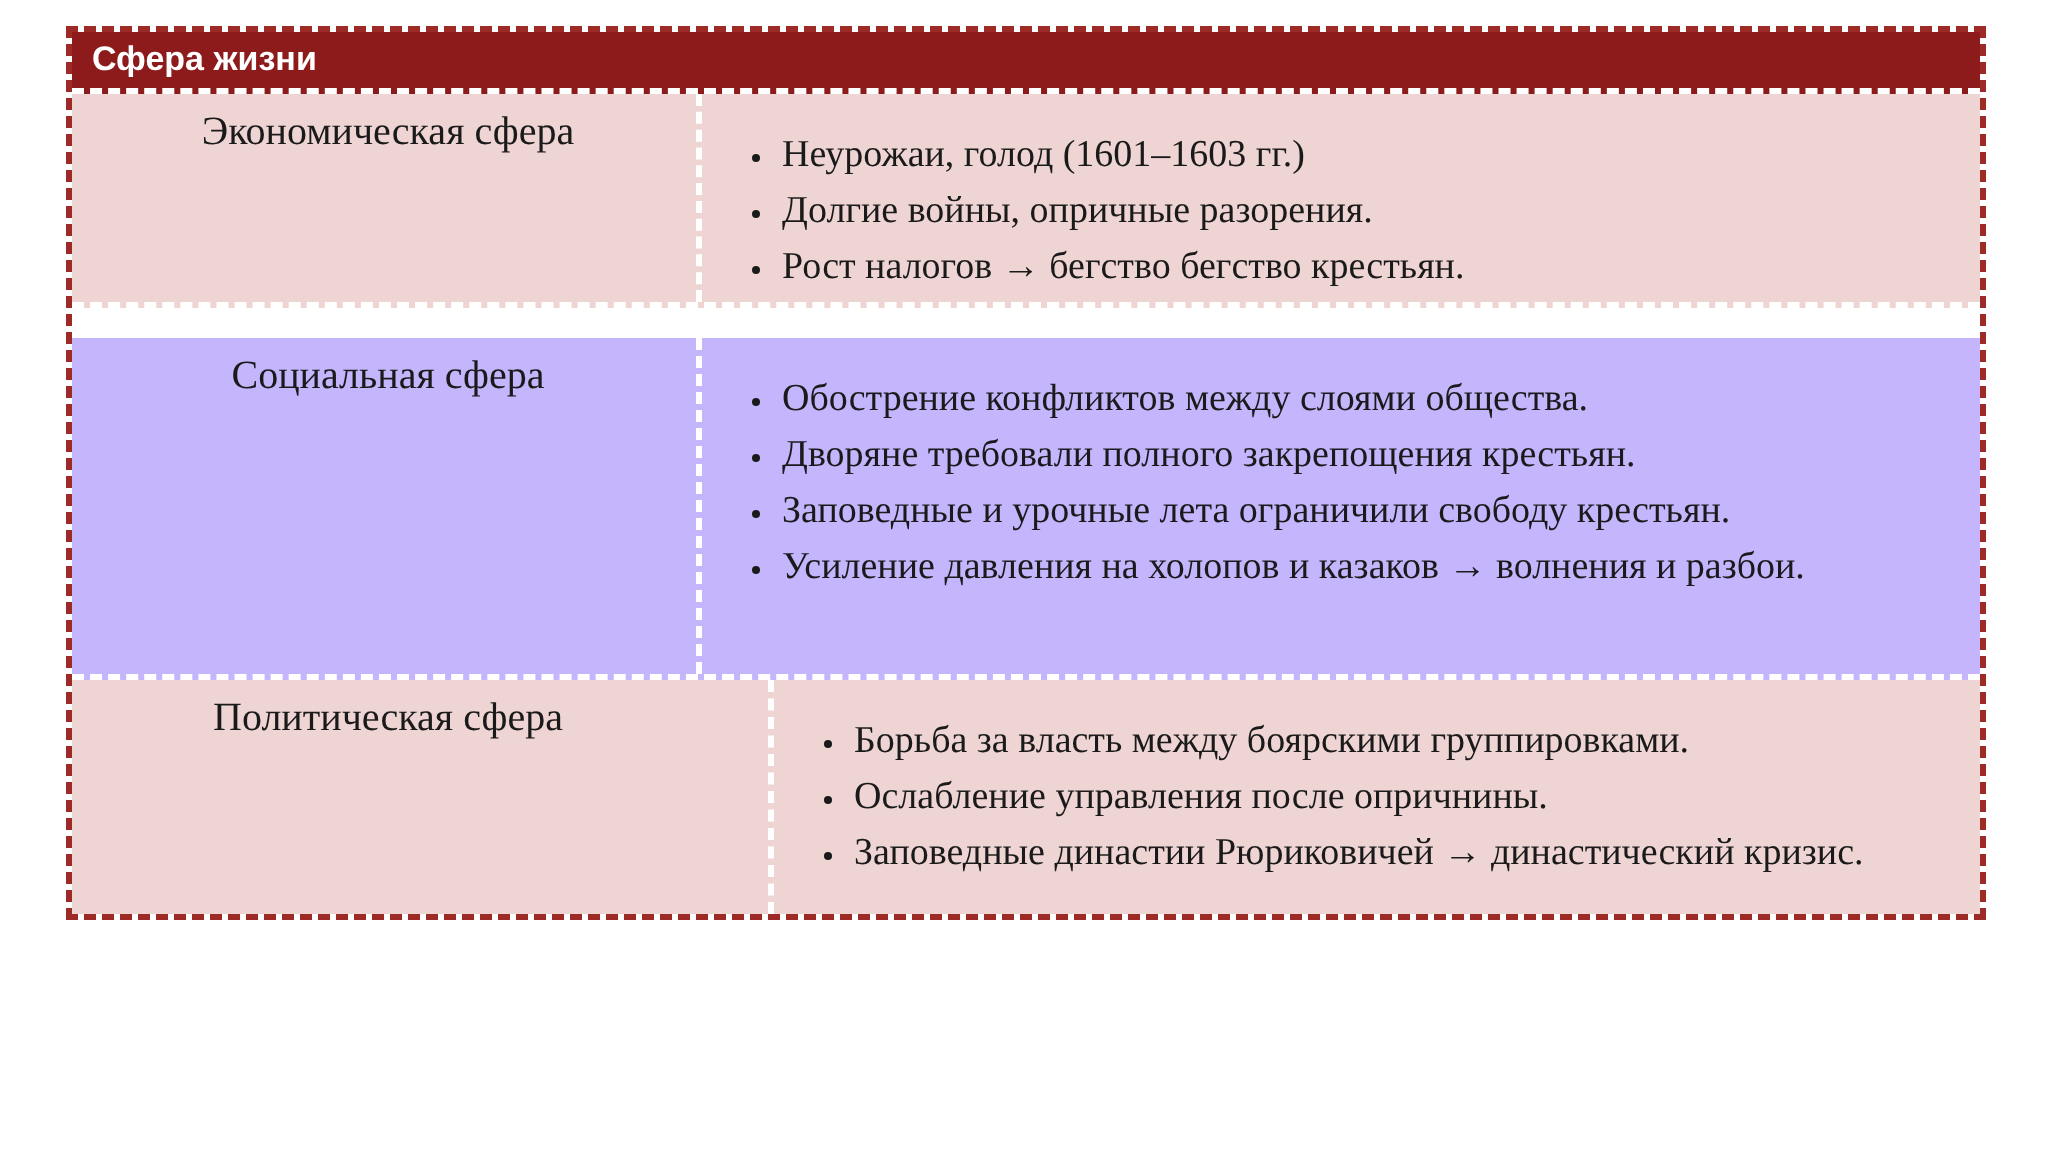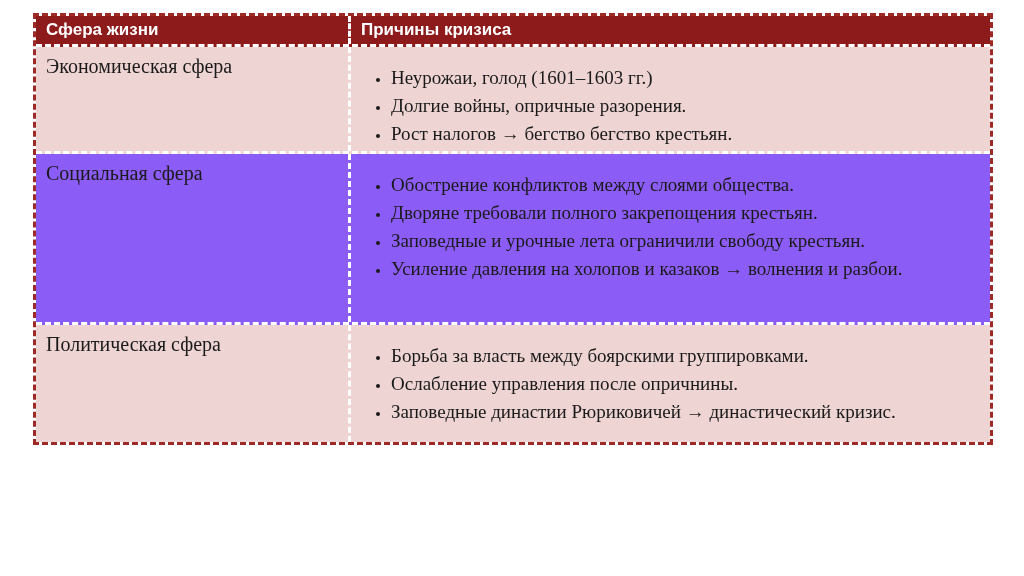--- a/index.html
+++ b/index.html
@@ -38,61 +38,61 @@
   }
   .header-row .cell {
     color: #ffffff;
     font-family: "Liberation Sans", sans-serif;
     font-weight: bold;
     font-size: 17px;
     line-height: 28px;
     padding: 0 0 0 10px;
   }
   .row-light { background: #eed5d3; }
-  .row-dark  { background: #8b5cf6; }
+  .row-dark  { background: #c4b5fd; margin-top: 15px; }
   .cell-right {
     border-left: 3px dashed #ffffff;
   }
   .sphere-cell {
     font-size: 20px;
     color: #1a1a1a;
     padding: 5px 6px 5px 10px;
     line-height: 28px;
+    text-align: center;
   }
   .causes-cell {
     padding: 17px 6px 3px 0;
   }
   .causes-list {
     margin: 0;
     padding: 0 0 0 40px;
     list-style: disc outside;
   }
   .causes-list li {
     font-size: 19px;
     color: #1a1a1a;
     line-height: 28px;
   }
   .causes-list li::marker {
     color: #1a1a1a;
     font-size: 15px;
   }
   .r1 { min-height: 84px; }
   .r2 { min-height: 168px; }
-  .r3 { min-height: 117px; }
+  .r3 { min-height: 117px; gap: 36px; }
   .r4 { min-height: 90px; }
 </style>
 </head>
 <body>
 
 <div class="slide">
   <div class="crisis-table">
 
     <div class="trow header-row">
       <div class="cell cell-left">Сфера жизни</div>
-      <div class="cell cell-right">Причины кризиса</div>
     </div>
 
     <div class="trow row-light r1">
       <div class="sphere-cell">Экономическая сфера</div>
       <div class="causes-cell cell-right">
         <ul class="causes-list">
           <li>Неурожаи, голод (1601–1603 гг.)</li>
           <li>Долгие войны, опричные разорения.</li>
           <li>Рост налогов → бегство бегство крестьян.</li>
         </ul>

